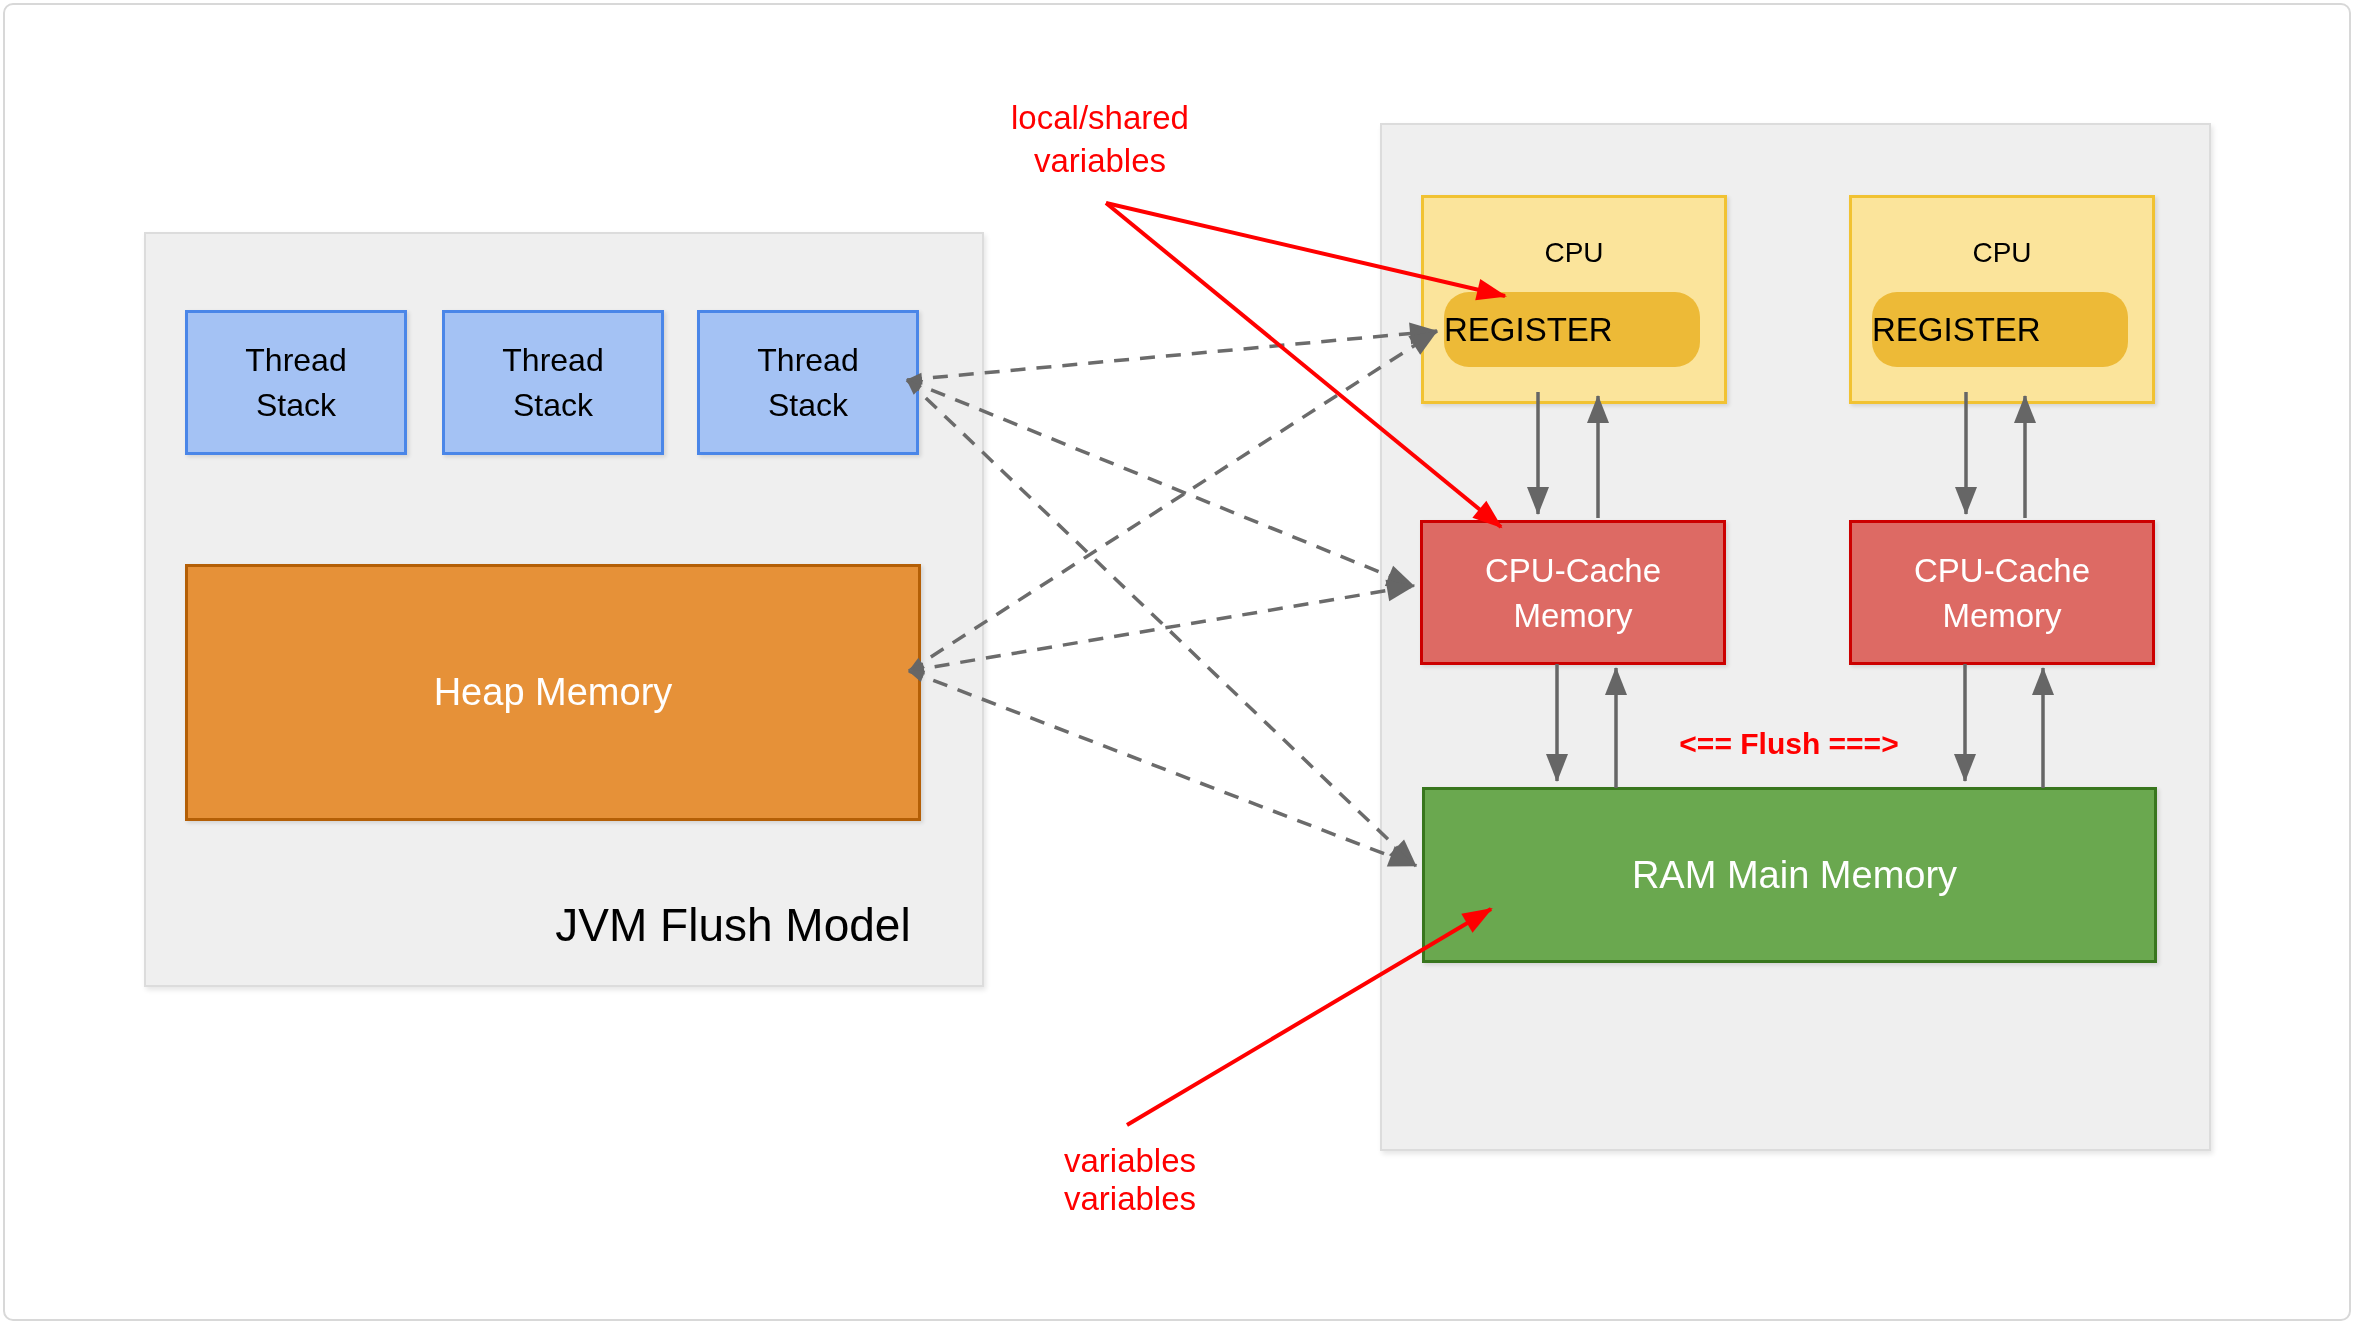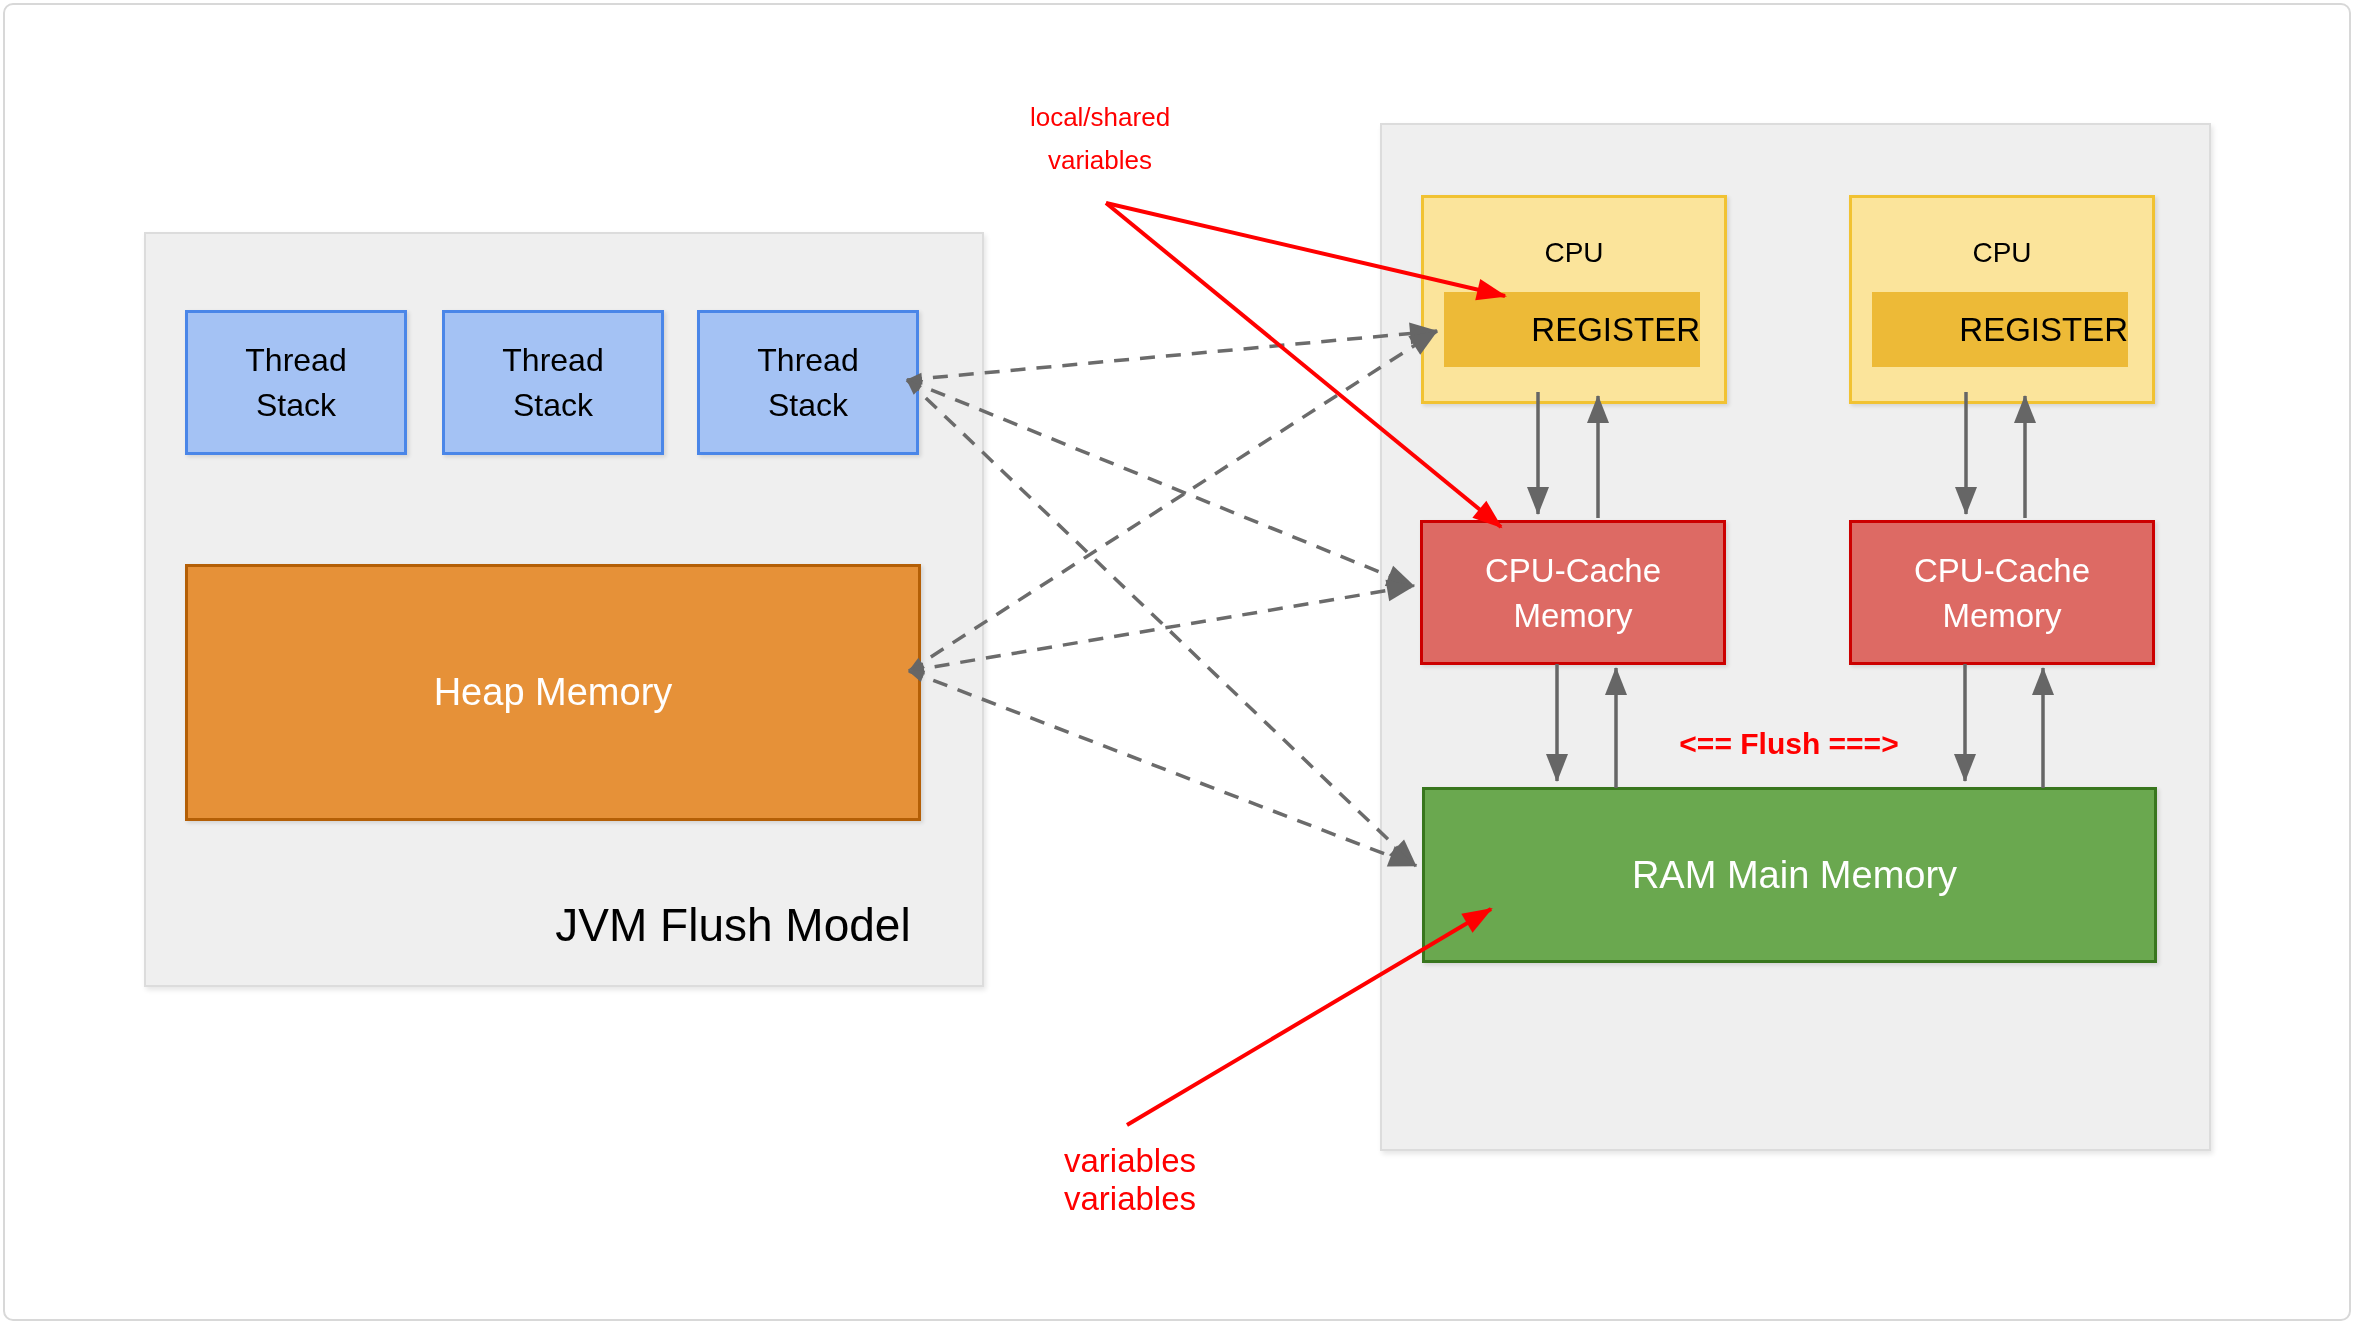--- a/index.html
+++ b/index.html
@@ -39,33 +39,33 @@
     line-height:56px; color:var(--text_dark); }
   .jvm-title { left:433px; top:897px; }
   .cpu-title { left:1671px; top:1057px; }
 
   .cpu-box { top:70px; width:306px; height:209px; background:var(--cpu_fill);
     border:3px solid var(--cpu_border); display:block; }
   .cpu-box-1 { left:39px; } .cpu-box-2 { left:467px; }
   .cpu-box .cpu-name { display:block; text-align:center; margin-top:32px;
     font-size:28px; line-height:46px; color:var(--text_dark); }
   .register { position:absolute; left:20px; top:94px; width:256px; height:75px;
-    background:var(--register_fill); display:flex; align-items:center; justify-content:flex-end;
-    font-size:33px; color:var(--text_dark); box-shadow:none; }
+    background:var(--register_fill); display:flex; align-items:center; justify-content:flex-start;
+    font-size:33px; color:var(--text_dark); box-shadow:none;border-radius:25px; }
 
   .cache { top:395px; width:306px; height:145px; background:var(--cache_fill);
     border:3px solid var(--cache_border); color:var(--text_light); font-size:33px; line-height:45px; }
   .cache .label { width:220px; }
   .cache-1 { left:38px; } .cache-2 { left:467px; }
 
   .ram { left:40px; top:662px; width:735px; height:176px; background:var(--ram_fill);
     border:3px solid var(--ram_border); color:var(--text_light); font-size:38px;padding-left:10px; }
 
   .annotation { position:absolute; color:var(--annotation_red); text-align:center; }
-  .local-shared { left:995px; top:96px; width:210px; font-size:26px; line-height:43px; }
+  .local-shared { left:995px; top:96px; width:210px; font-size:33px; line-height:43px; }
   .volatile { left:1010px; top:1142px; width:240px; font-size:33px; }
   .flush { left:1639px; top:727px; width:300px; font-size:30px; font-weight:bold; }
 
   svg.arrows { position:absolute; left:0; top:0; width:2354px; height:1324px; pointer-events:none; }
   .gline { stroke:var(--arrow_gray); stroke-width:3.5; fill:none; }
   .dline { stroke:#6B6B6B; stroke-width:3.5; stroke-dasharray:15 11; fill:none; }
   .rline { stroke:var(--annotation_red); stroke-width:4; fill:none; }
 </style>
 </head>
 <body>

